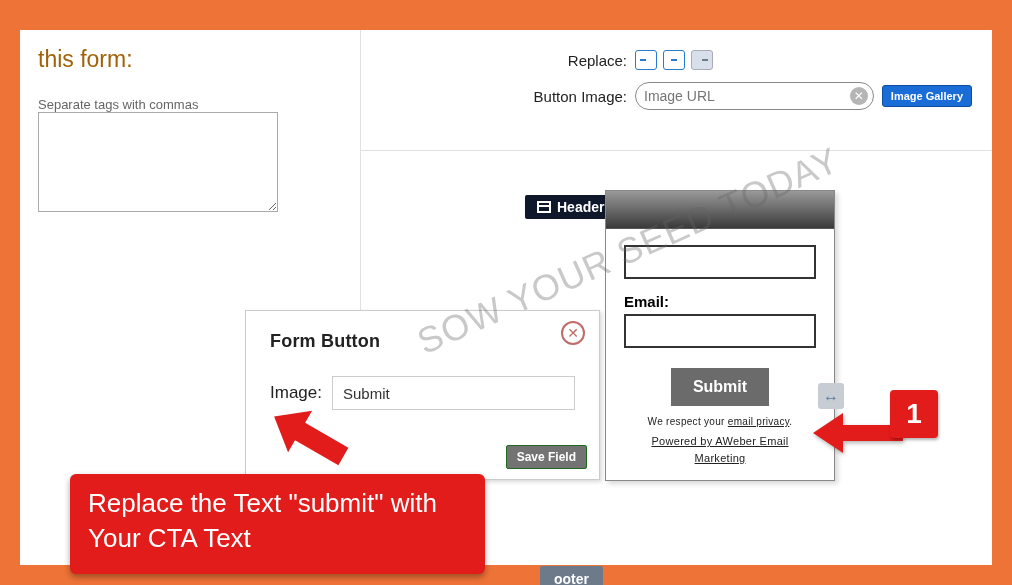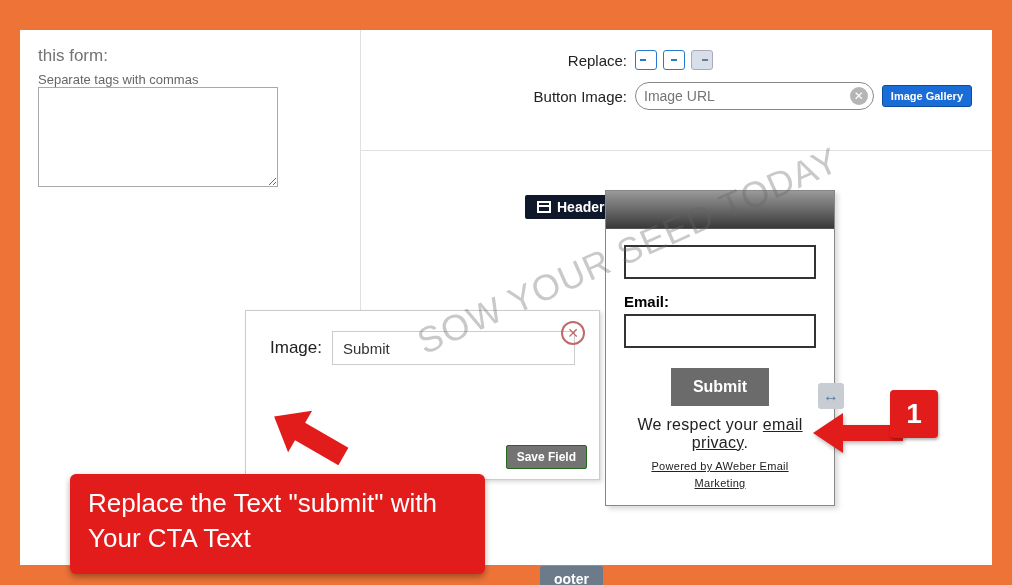--- a/index.html
+++ b/index.html
@@ -1,20 +1,20 @@
 <!DOCTYPE html>
 <html><head>
 <meta charset="utf-8">
 <style>
   * { box-sizing: border-box; margin: 0; padding: 0; }
   body { font-family: Arial, Helvetica, sans-serif; background:#ee7337; width:1012px; height:585px; overflow:hidden; position:relative; }
   .canvas { position:absolute; top:30px; left:20px; right:20px; bottom:20px; background:#fff; }
   
   .left-col { position:absolute; top:0; left:0; width:320px; padding:16px 18px 0 18px; color:#5a5a5a; }
-  .left-col .line1 { font-size:17px; color:#737373; margin-bottom:6px; }
+  .left-col .line1 { font-size:23px; color:#a16207; margin-bottom:24px; }
   .left-col .line2 { font-size:13px; color:#666; }
   .tag-box { width:240px; height:100px; border:1px solid #aaa; background:#fff; }
   
   .vdiv { position:absolute; left:340px; top:0; bottom:0; width:1px; background:#e0e0e0; }
   
   .right-top { position:absolute; left:360px; top:0; right:0; padding:20px 20px 0 150px; color:#444; }
   .row { display:flex; align-items:center; margin-bottom:12px; font-size:15px; }
   .row .lbl { width:105px; text-align:right; padding-right:8px; color:#222; }
   .pos-group { display:flex; gap:6px; }
   .pos-btn { width:22px; height:20px; border:1px solid #297acc; border-radius:3px; background:#fff; display:flex; align-items:center; justify-content:center; cursor:pointer; }
@@ -30,21 +30,21 @@
   .header-tab { position:absolute; left:5px; top:5px; background:#0f172a; color:#fff; display:flex; align-items:center; padding:4px 12px; font-size:14px; font-weight:bold; border-radius:2px; }
   .header-tab .ic { width:14px; height:12px; border:2px solid #fff; margin-right:6px; position:relative; }
   .header-tab .ic::before { content:''; position:absolute; top:2px; left:0; right:0; height:2px; background:#fff; }
   .footer-tab { position:absolute; left:20px; top:376px; background:#6c7a89; color:#fff; padding:5px 14px; font-size:14px; font-weight:bold; border-radius:2px; }
   .form-box { position:absolute; left:85px; top:0; width:230px; border:1px solid #888; background:#fff; box-shadow:3px 3px 5px rgba(0,0,0,0.15); }
   .form-box .hdr { height:38px; background:linear-gradient(#999,#3a3a3a); border-bottom:1px solid #555; }
   .form-box .body { padding:16px 18px 14px; }
   .fld-label { font-size:15px; font-weight:bold; color:#000; margin-bottom:4px; }
   .fld-input { width:100%; height:34px; border:2px solid #333; background:#fff; margin-bottom:14px; }
   .submit-btn { display:block; margin:6px auto 10px; background:#6b6b6b; color:#fff; font-size:16px; font-weight:bold; border:none; padding:10px 22px; cursor:pointer; }
-  .privacy { text-align:center; font-size:16px; color:#222; margin-bottom:6px; letter-spacing:.3px; }
+  .privacy { text-align:center; font-size:10px; color:#222; margin-bottom:6px; letter-spacing:.3px; }
   .privacy .u { text-decoration:underline; }
   .powered { text-align:center; font-size:11px; text-decoration:underline; color:#222; line-height:1.5; letter-spacing:.3px; }
   .resize-handle { position:absolute; right:-10px; top:192px; width:26px; height:26px; background:#c7cdd3; border-radius:3px; display:flex; align-items:center; justify-content:center; color:#5a7aa0; font-size:16px; }
   
   .popover { position:absolute; left:225px; top:280px; width:355px; height:170px; background:#fff; border:1px solid #ccc; box-shadow:2px 2px 4px rgba(0,0,0,0.15); padding:20px 24px 14px 24px; }
   .popover h2 { font-size:18px; font-weight:bold; color:#222; margin-bottom:24px; letter-spacing:.2px; }
   .popover .close { position:absolute; top:10px; right:14px; width:24px; height:24px; border:2px solid #c06a6a; border-radius:50%; color:#c06a6a; display:flex; align-items:center; justify-content:center; font-size:14px; cursor:pointer; }
   .popover .fr { display:flex; align-items:center; }
   .popover .flabel { font-size:17px; color:#222; margin-right:10px; }
   .popover .finput { flex:1; height:34px; border:1px solid #ccc; padding:0 10px; font-size:15px; color:#333; }
@@ -126,20 +126,21 @@
         <div class="powered">
           <span>Powered by AWeber Email</span><br><span>Marketing</span>
         </div>
       </div>
     </div>
     <div class="footer-tab">ooter</div>
   </div>
 
   <div class="popover">
     <div class="close">✕</div>
+    <h2>Form Button</h2>
     <div class="fr">
       <span class="flabel">Image:</span>
       <input class="finput" value="Submit" style="">
     </div>
     <button class="save-btn">Save Field</button>
   </div>
 
   <div class="watermark">SOW YOUR SEED TODAY</div>
 
   <div class="arrow1">

